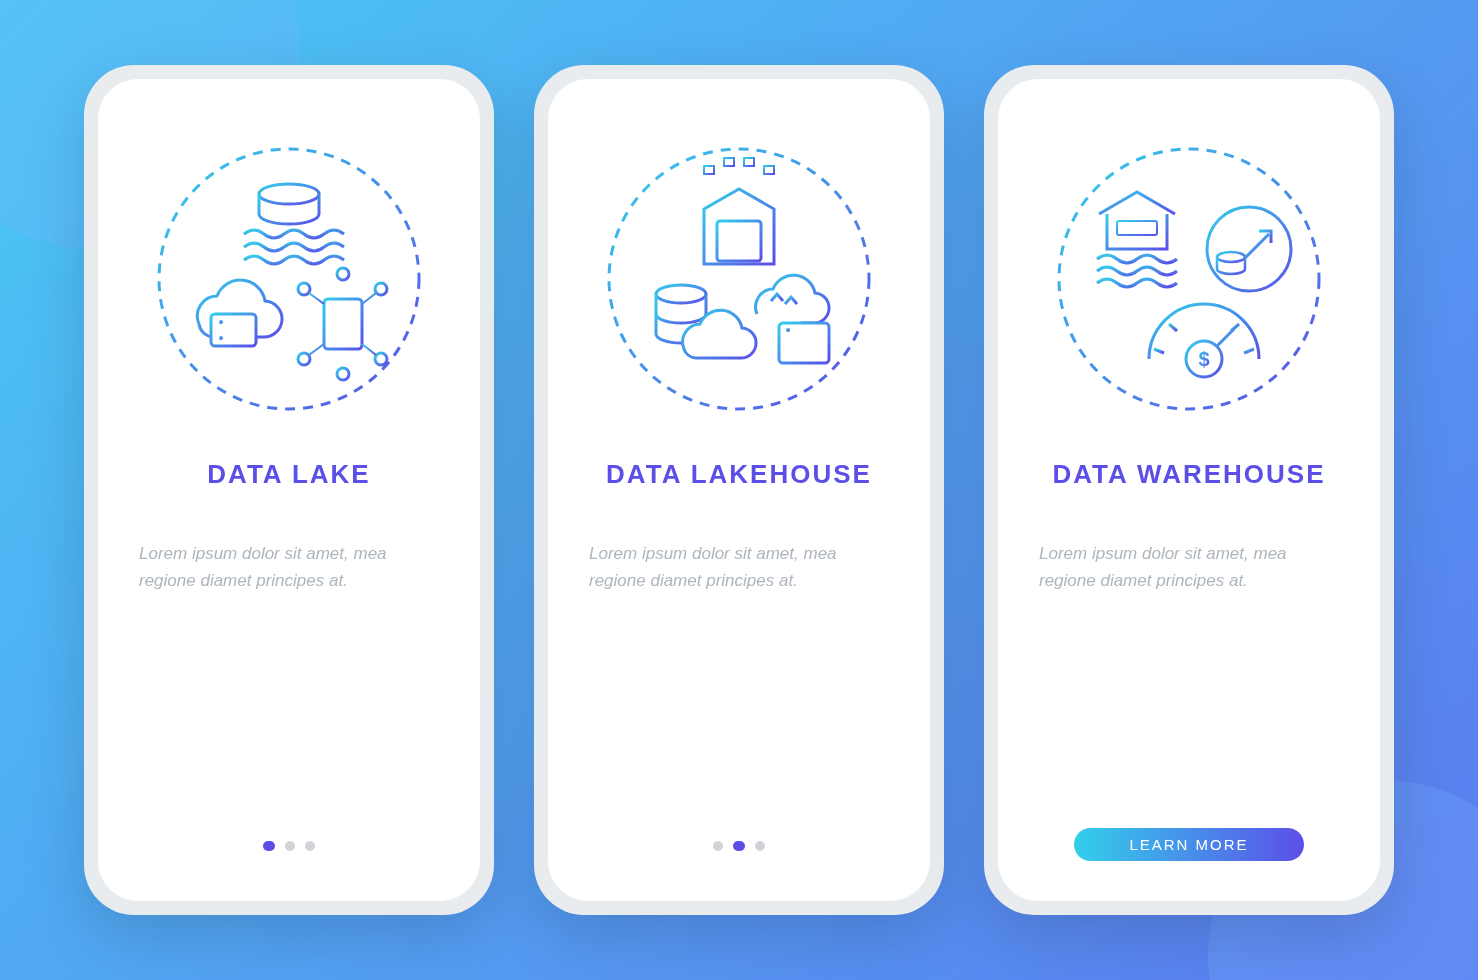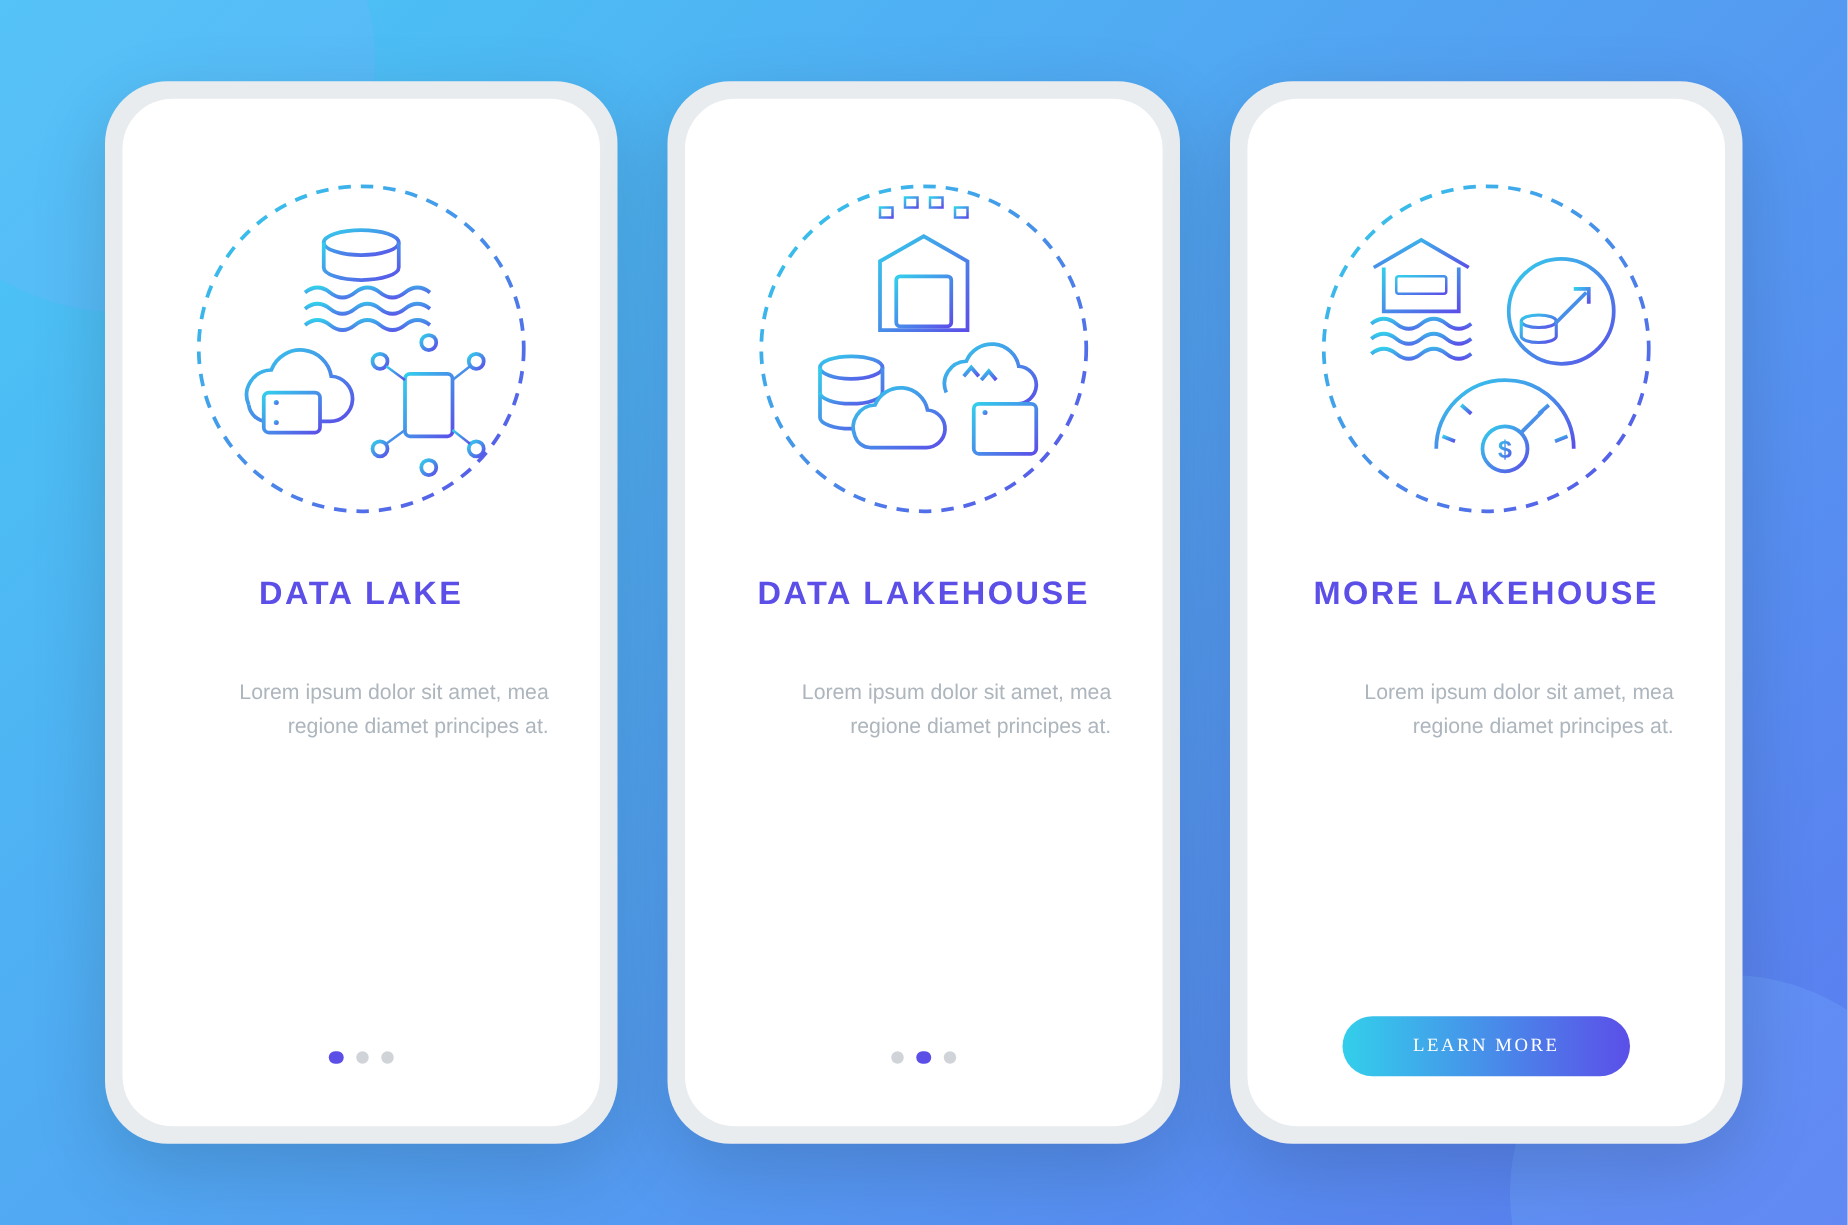--- a/index.html
+++ b/index.html
@@ -58,23 +58,24 @@
     font-weight: 600;
     letter-spacing: 2px;
     color: #5B4FE8;
     text-align: left;
     margin-bottom: 50px;
   }
   .desc {
     font-size: 17px;
     line-height: 1.6;
     color: #ADB5BD;
-    text-align: right;
+    text-align: left;
     max-width: 300px;
     flex: 1;
+    font-style: italic;
   }
   .dots {
     display: flex;
     gap: 10px;
     justify-content: center;
     margin-top: auto;
     padding-bottom: 10px;
   }
   .dot {
     width: 10px;
@@ -82,33 +83,32 @@
     border-radius: 5px;
     background: #D0D4D9;
   }
   .dot.active {
     background: #5B4FE8;
     width: 12px;
   }
   .cta {
     margin-top: auto;
     width: 230px;
-    height: 48px;
+    height: 33px;
     border-radius: 24px;
     background: linear-gradient(90deg, #33CFEB 0%, #5B4FE8 100%);
     color: white;
     font-size: 15px;
     letter-spacing: 2px;
     font-weight: 500;
     display: flex;
     align-items: center;
     justify-content: center;
     border: none;
     cursor: pointer;
-    font-family: Liberation Serif, serif;
   }
   svg { display: block; }
 </style>
 </head>
 <body>
 
 <div class="bg-shape s1"></div>
 <div class="bg-shape s2"></div>
 <div class="bg-shape s3"></div>
 
@@ -247,19 +247,19 @@
           <line x1="105" y1="210" x2="115" y2="214" stroke="url(#g3)" stroke-width="3"></line>
           <line x1="120" y1="185" x2="128" y2="192" stroke="url(#g3)" stroke-width="3"></line>
           <line x1="155" y1="168" x2="155" y2="178" stroke="url(#g3)" stroke-width="3"></line>
           <line x1="190" y1="185" x2="182" y2="192" stroke="url(#g3)" stroke-width="3"></line>
           <line x1="205" y1="210" x2="195" y2="214" stroke="url(#g3)" stroke-width="3"></line>
           <path d="M155 220 l30 -30" stroke="url(#g3)" stroke-width="3"></path>
           <circle cx="155" cy="220" r="18" fill="white" stroke="url(#g3)" stroke-width="3"></circle>
           <text x="155" y="227" text-anchor="middle" font-size="20" fill="url(#g3)" font-weight="bold">$</text>
         </svg>
       </div>
-      <div class="title">MORE LAKEHOUSE</div>
+      <div class="title">DATA WAREHOUSE</div>
       <div class="desc">Lorem ipsum dolor sit amet, mea regione diamet principes at.</div>
       <button class="cta">LEARN MORE</button>
     </div>
   </div>
 
 </div>
 
 </body></html>

